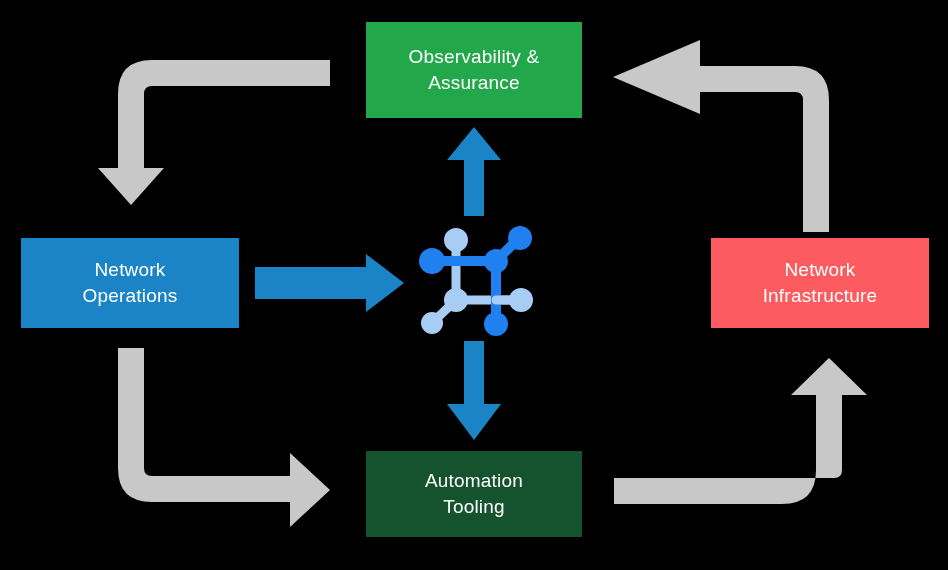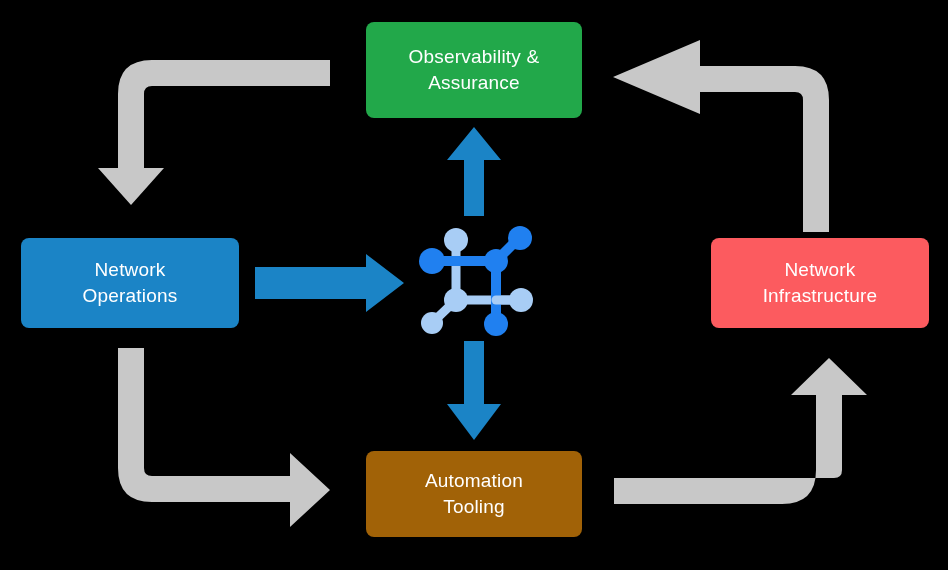--- a/index.html
+++ b/index.html
@@ -12,21 +12,21 @@
   }
   #canvas {
     position: relative;
     width: 948px;
     height: 570px;
     background: #000000;
     overflow: hidden;
   }
   .node-box {
     position: absolute;
-    border-radius: 8px;
+    border-radius: 0;
     display: flex;
     align-items: center;
     justify-content: center;
     text-align: center;
     color: #ffffff;
     font-size: 19px;
     line-height: 1.35;
     font-weight: 400;
     letter-spacing: 0.2px;
     box-sizing: border-box;
@@ -41,21 +41,21 @@
   #box-operations {
     left: 21px; top: 238px; width: 218px; height: 90px;
     background: #1b84c6;
   }
   #box-infrastructure {
     left: 711px; top: 238px; width: 218px; height: 90px;
     background: #fc5b5f;
   }
   #box-automation {
     left: 366px; top: 451px; width: 216px; height: 86px;
-    background: #a16207;
+    background: #14532d;
   }
   .svg-layer {
     position: absolute;
     left: 0; top: 0;
     width: 948px;
     height: 570px;
   }
   .arrow-gray { fill: #c8c8c8; }
   .arrow-blue { fill: #1b84c6; }
   .node-dark { fill: #2080f0; }

